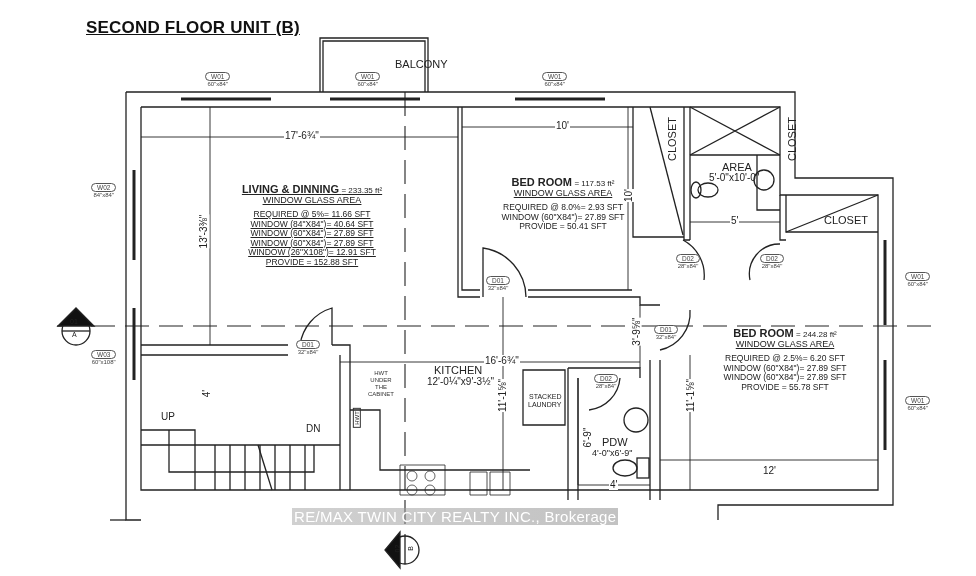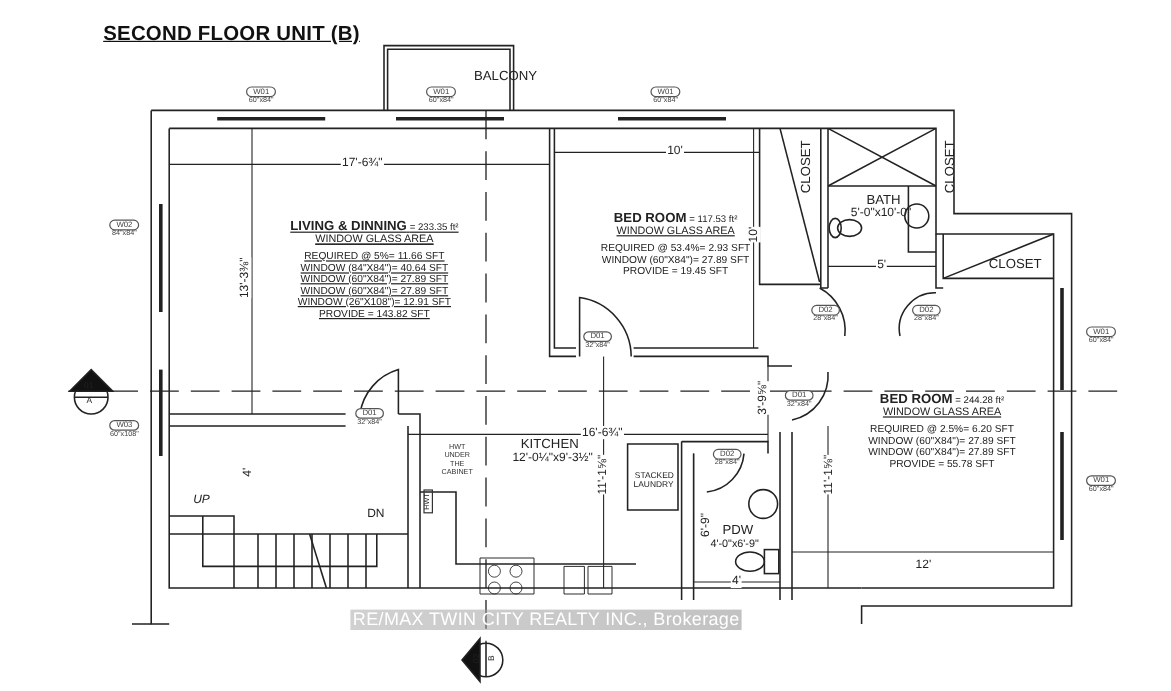--- a/index.html
+++ b/index.html
@@ -132,41 +132,41 @@
 <div class="lbl" style="left:351px;top:58px;font-size:11px;margin-left:44px;">BALCONY</div>
 
 <div class="room-block" style="left:222px;top:185px;width:180px;text-decoration:underline;">
   <div><span class="rname">LIVING &amp; DINNING</span> <span class="rarea">= 233.35 ft²</span></div>
   <span class="wga">WINDOW GLASS AREA</span>
   <div>REQUIRED @ 5%= 11.66 SFT</div>
   <div>WINDOW (84"X84")= 40.64 SFT</div>
   <div>WINDOW (60"X84")= 27.89 SFT</div>
   <div>WINDOW (60"X84")= 27.89 SFT</div>
   <div>WINDOW (26"X108")= 12.91 SFT</div>
-  <div>PROVIDE = 143.82 SFT</div>
+  <div>PROVIDE = 152.88 SFT</div>
 </div>
 
 <div class="room-block" style="left:478px;top:178px;width:170px;">
   <div><span class="rname">BED ROOM</span> <span class="rarea">= 117.53 ft²</span></div>
   <span class="wga">WINDOW GLASS AREA</span>
-  <div>REQUIRED @ 53.4%= 2.93 SFT</div>
-  <div>WINDOW (60"X84")= 27.89 SFT</div>
-  <div>PROVIDE = 19.45 SFT</div>
+  <div>REQUIRED @ 8.0%= 2.93 SFT</div>
+  <div>WINDOW (60"X84")= 27.89 SFT</div>
+  <div>PROVIDE = 50.41 SFT</div>
 </div>
 
 <div class="room-block" style="left:700px;top:329px;width:170px;">
   <div><span class="rname">BED ROOM</span> <span class="rarea">= 244.28 ft²</span></div>
   <span class="wga">WINDOW GLASS AREA</span>
   <div>REQUIRED @ 2.5%= 6.20 SFT</div>
   <div>WINDOW (60"X84")= 27.89 SFT</div>
   <div>WINDOW (60"X84")= 27.89 SFT</div>
   <div>PROVIDE = 55.78 SFT</div>
 </div>
 
-<div class="lbl" style="left:722px;top:161px;font-size:11px;">BATH</div>
+<div class="lbl" style="left:722px;top:161px;font-size:11px;">AREA</div>
 <div class="lbl" style="left:709px;top:172px;font-size:10px;">5'-0"x10'-0"</div>
 
 <div class="vert" style="left:650px;top:133px;">CLOSET</div>
 <div class="vert" style="left:770px;top:133px;">CLOSET</div>
 <div class="lbl" style="left:824px;top:214px;font-size:11px;">CLOSET</div>
 
 <div class="lbl" style="left:434px;top:364px;font-size:11px;">KITCHEN</div>
 <div class="lbl" style="left:427px;top:376px;font-size:10px;">12'-0¼"x9'-3½"</div>
 
 <div class="lbl" style="left:529px;top:393px;font-size:7px;">STACKED</div>
@@ -174,21 +174,21 @@
 
 <div class="lbl" style="left:602px;top:436px;font-size:11px;">PDW</div>
 <div class="lbl" style="left:592px;top:448px;font-size:9px;">4'-0"x6'-9"</div>
 
 <div class="small" style="left:363px;top:370px;width:36px;">
   <div>HWT UNDER</div>
   <div>THE CABINET</div>
 </div>
 <div class="vert" style="left:347px;top:414px;font-size:6px;border:1px solid #333;padding:0 2px;">HWT</div>
 
-<div class="lbl" style="left:161px;top:411px;font-size:10px;font-style:italic;">UP</div>
+<div class="lbl" style="left:161px;top:411px;font-size:10px;">UP</div>
 <div class="lbl" style="left:306px;top:423px;font-size:10px;">DN</div>
 
 <div class="dim" style="left:284px;top:130px;">17'-6¾"</div>
 <div class="dim" style="left:555px;top:120px;">10'</div>
 <div class="dimv" style="left:187px;top:226px;">13'-3⅜"</div>
 <div class="dimv" style="left:622px;top:190px;">10'</div>
 <div class="dim" style="left:730px;top:215px;">5'</div>
 <div class="dim" style="left:484px;top:355px;">16'-6¾"</div>
 <div class="dimv" style="left:486px;top:390px;">11'-1⅝"</div>
 <div class="dimv" style="left:622px;top:326px;">3'-9⅝"</div>

